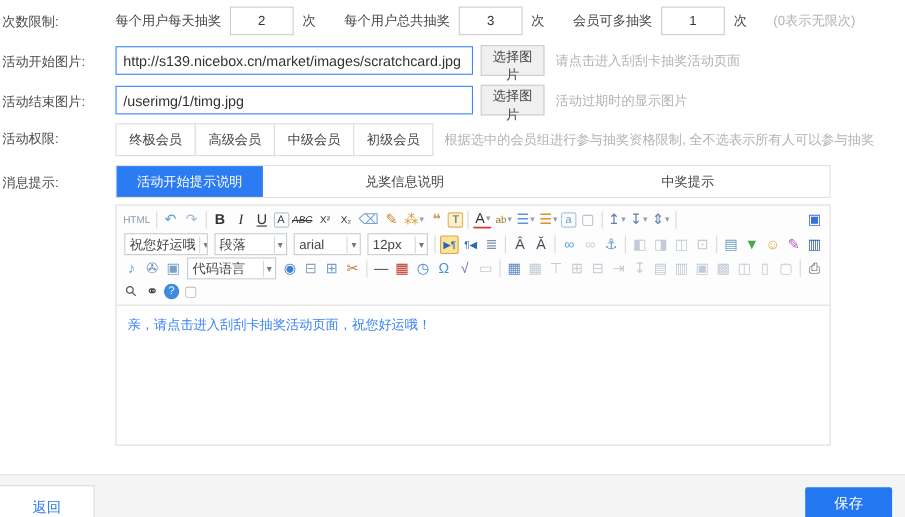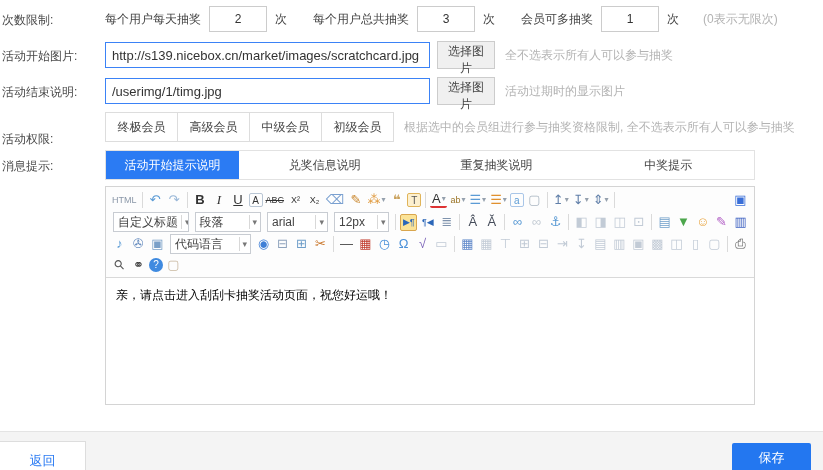--- a/index.html
+++ b/index.html
@@ -32,21 +32,21 @@
   .boxed{border:1px solid #b9c6d4;font-size:10px;height:14px;min-width:14px;line-height:13px}
   .dd::after{content:"▾";font-size:8px;color:#95a0ad;margin-left:1px}
   .active-i{background:#fbe397;border:1px solid #d9a64e;height:17px}
   .round{background:#3f8ae0;color:#fff;border-radius:50%;width:14px;height:14px;min-width:14px;font-size:10px}
   .rot{transform:rotate(-45deg)}
   .dis{cursor:default}
   .tsep{width:1px;height:16px;background:#dadada;margin:0 3px}
   .tgap{flex:1}
   .tsel{display:inline-flex;align-items:center;justify-content:space-between;height:20px;border:1px solid #c8ccd2;background:#fff;margin:0 3px;padding:0 0 0 4px;font-size:12px;color:#444;cursor:pointer;box-sizing:border-box;white-space:nowrap;overflow:hidden}
   .tsel::after{content:"▾";font-size:9px;color:#777;margin-left:3px;border-left:1px solid #d8d8d8;padding:2px 3px}
-  .editor-content{flex:1;padding:8px 10px;font-size:12px;color:#000000;background:#fff;line-height:1.6;outline:none}
+  .editor-content{flex:1;padding:8px 10px;font-size:12px;color:#3b82f6;background:#fff;line-height:1.6;outline:none}
   .footer{position:absolute;left:0;top:431px;width:823px;height:39px;background:#f4f4f4;border-top:1px solid #e4e4e4}
   .back-btn{position:absolute;left:-1px;top:441px;width:87px;height:40px;background:#fff;border:1px solid #ddd;color:#2b7bf3;font-size:13px;display:flex;align-items:center;justify-content:center;cursor:pointer;box-sizing:border-box}
   .save-btn{position:absolute;left:732px;top:443px;width:79px;height:29px;background:#2377f0;border:none;border-radius:2px;color:#fff;font-size:13px;cursor:pointer}
 </style>
 </head>
 <body>
 
 <div class="rlabel" style="top:12px">次数限制:</div>
 <div class="row" style="top:6px;height:26px">
   <div id="limit-fields" style="display:flex;align-items:center">
@@ -62,62 +62,61 @@
       <input class="num-input" type="text" value="1" style="">
       <span>次</span>
     </div>
   <span class="hint" style="margin-left:24px">(0表示无限次)</span>
 </div>
 
 <div class="rlabel" style="top:48px">活动开始图片:</div>
 <div class="row" style="top:41px;height:28px">
   <input class="url-input" type="text" value="http://s139.nicebox.cn/market/images/scratchcard.jpg" style="">
   <button class="pick-btn">选择图片</button>
-  <span class="hint">全不选表示所有人可以参与抽奖</span>
-</div>
-
-<div class="rlabel" style="top:84px">活动结束说明:</div>
+  <span class="hint">请点击进入刮刮卡抽奖活动页面</span>
+</div>
+
+<div class="rlabel" style="top:84px">活动结束图片:</div>
 <div class="row" style="top:77px;height:28px">
   <input class="url-input" type="text" value="/userimg/1/timg.jpg" style="">
   <button class="pick-btn">选择图片</button>
   <span class="hint">活动过期时的显示图片</span>
 </div>
 
-<div class="rlabel" style="top:131px">活动权限:</div>
+<div class="rlabel" style="top:118px">活动权限:</div>
 <div class="row" style="top:112px;height:30px">
   <div id="member-options" style="display:flex">
       <div class="member-btn">终极会员</div>
       <div class="member-btn">高级会员</div>
       <div class="member-btn">中级会员</div>
       <div class="member-btn">初级会员</div>
     </div>
   <span class="hint">根据选中的会员组进行参与抽奖资格限制, 全不选表示所有人可以参与抽奖</span>
 </div>
 
 <div class="rlabel" style="top:158px">消息提示:</div>
 <div class="tabbar" id="tabbar">
     <div class="tab active">活动开始提示说明</div>
     <div class="tab">兑奖信息说明</div>
-    <div class="tab">重复抽奖说明</div>
     <div class="tab">中奖提示</div>
   </div>
 
 <div class="editor">
   <div class="toolbar" id="toolbar">
       <div class="trow">
         <span class="ticon tiny" style="color: rgb(138, 151, 168);">HTML</span>
         <span class="tsep"></span>
         <span class="ticon" style="color: rgb(91, 155, 213);">↶</span>
         <span class="ticon" style="color: rgb(154, 184, 216);">↷</span>
         <span class="tsep"></span>
         <span class="ticon b" style="color: rgb(51, 51, 51);">B</span>
         <span class="ticon it" style="color: rgb(51, 51, 51);">I</span>
         <span class="ticon ul" style="color: rgb(51, 51, 51);">U</span>
         <span class="ticon boxed" style="color: rgb(51, 51, 51);">A</span>
-        <span class="ticon tiny strike" style="color: rgb(51, 51, 51);">ABC</span>
+        <span class="ticon tiny strike" style="color: rgb(51, 51, 51); font-style: italic;">ABC</span>
         <span class="ticon tiny" style="color: rgb(51, 51, 51);">X²</span>
         <span class="ticon tiny" style="color: rgb(51, 51, 51);">X₂</span>
         <span class="ticon" style="color: rgb(122, 160, 208);">⌫</span>
         <span class="ticon" style="color: rgb(201, 134, 44);">✎</span>
         <span class="ticon dd" style="color: rgb(224, 154, 62);">⁂</span>
         <span class="ticon b" style="color: rgb(201, 160, 90);">❝</span>
         <span class="ticon boxed" style="color: rgb(85, 85, 85); border-color: rgb(224, 180, 90); background: rgb(253, 240, 207);">T</span>
         <span class="tsep"></span>
         <span class="ticon redline dd" style="color: rgb(51, 51, 51);">A</span>
         <span class="ticon tiny dd" style="color: rgb(154, 116, 38); text-align: center;">ab</span>
@@ -128,21 +127,21 @@
         <span class="tsep"></span>
         <span class="ticon dd" style="color: rgb(95, 126, 168);">↥</span>
         <span class="ticon dd" style="color: rgb(95, 126, 168);">↧</span>
         <span class="ticon dd" style="color: rgb(95, 126, 168);">⇕</span>
         <span class="tsep"></span>
         <span class="tgap"></span>
         <span class="ticon" style="color: rgb(58, 111, 216);">▣</span>
       </div>
       <div class="trow">
         <div class="tsel" style="width: 82px;">
-          <span>自定义标题</span>
+          <span>祝您好运哦</span>
         </div>
         <div class="tsel" style="width: 72px;">
           <span>段落</span>
         </div>
         <div class="tsel" style="width: 66px;">
           <span>arial</span>
         </div>
         <div class="tsel" style="width: 60px;">
           <span>12px</span>
         </div>

